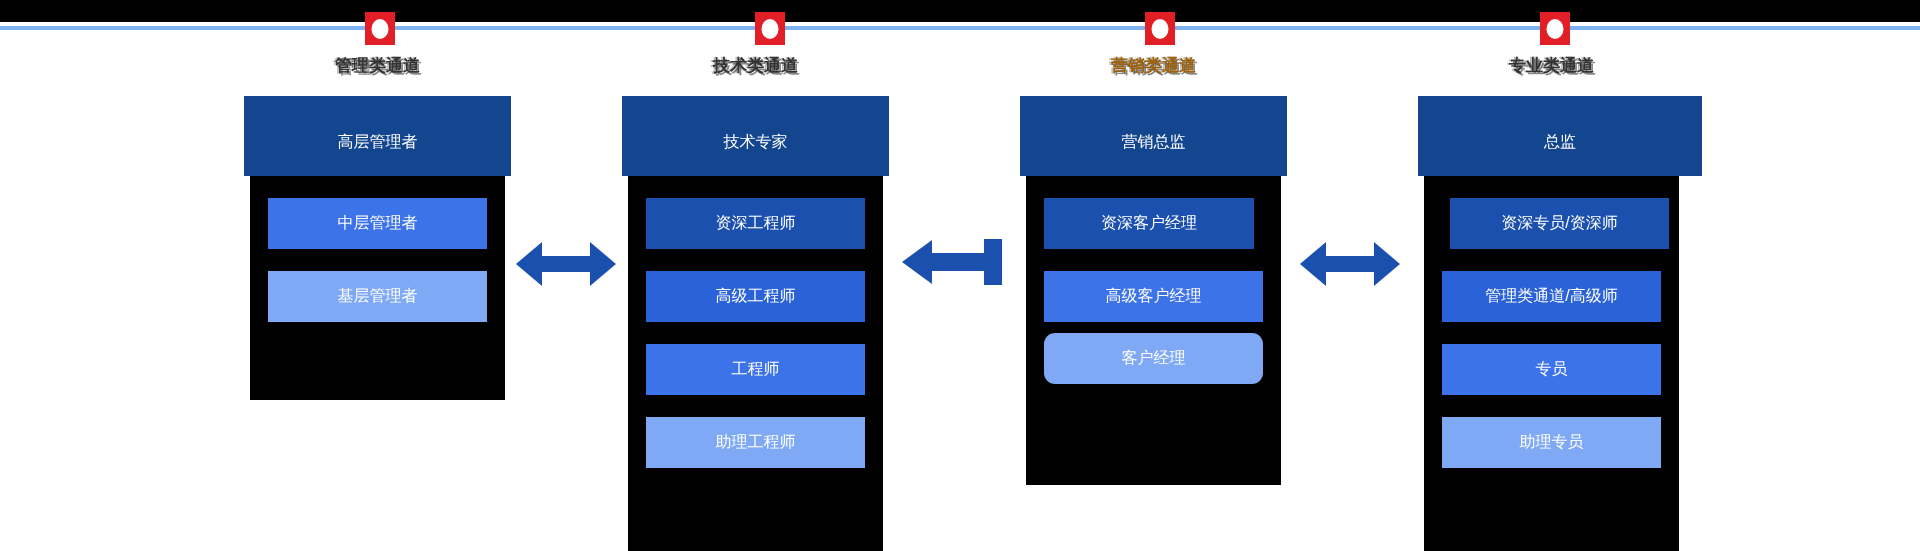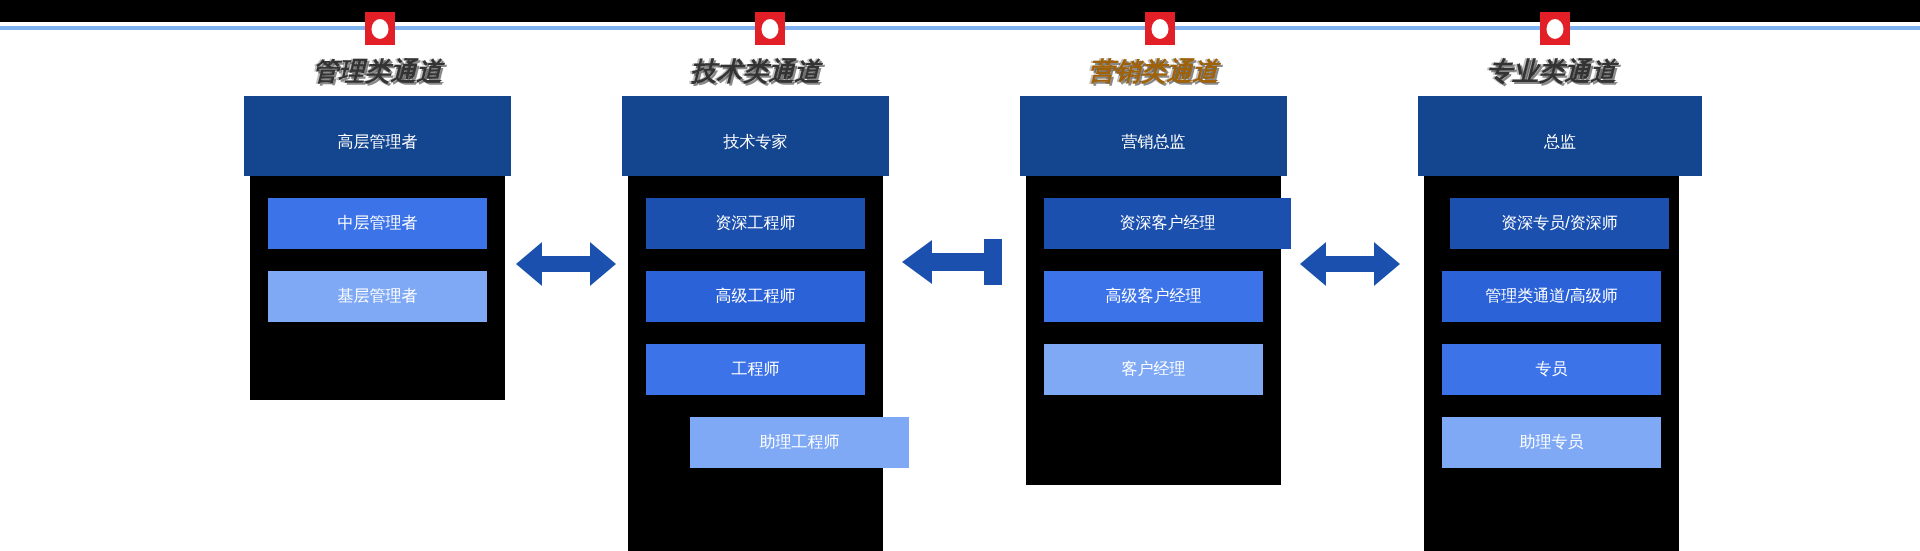--- a/index.html
+++ b/index.html
@@ -17,25 +17,24 @@
   .rule{position:absolute;left:0;top:26px;width:1920px;height:4px;background:#7FB2F0;}
   .marker{position:absolute;top:12px;width:30px;height:33px;background:#E21E26;}
   .marker .dot{position:absolute;left:50%;top:50%;transform:translate(-50%,-50%);
     width:17px;height:20px;border-radius:50%;background:#ffffff;}
 
   
   .col{position:absolute;top:0;}
   .col-title{
     position:absolute;left:0;width:100%;top:54px;
     text-align:center;
-    font-size:26px;font-weight:bold;color:#333333;
+    font-size:17px;font-weight:bold;color:#333333;
     letter-spacing:0px;
     text-shadow:2px 2px 0 rgba(40,40,40,0.55), -2px 0px 0 rgba(70,70,70,0.35);
     white-space:nowrap;
-    font-style:italic;
   }
   .frame{
     position:absolute;
     background:#000000;
   }
   .lvl{
     position:absolute;
     display:flex;align-items:center;justify-content:center;
     color:#ffffff;font-size:16px;white-space:nowrap;
     box-sizing:border-box;
@@ -100,43 +99,43 @@
         </div>
         <div class="lvl" style="left: 18px; width: 219px; top: 198px; height: 51px; background: rgb(27, 80, 174);">
           <span>资深工程师</span>
         </div>
         <div class="lvl" style="left: 18px; width: 219px; top: 271px; height: 51px; background: rgb(43, 98, 216);">
           <span>高级工程师</span>
         </div>
         <div class="lvl" style="left: 18px; width: 219px; top: 344px; height: 51px; background: rgb(60, 115, 232);">
           <span>工程师</span>
         </div>
-        <div class="lvl" style="left: 18px; width: 219px; top: 417px; height: 51px; background: rgb(127, 169, 245); margin-left: 44px;">
+        <div class="lvl" style="left: 18px; width: 219px; top: 417px; height: 51px; background: rgb(127, 169, 245);">
           <span>助理工程师</span>
         </div>
         <div class="wing" style="top: 136px; width: 62px; height: 26px; left: -6px;"><svg width="62" height="26" viewBox="0 0 62 26">
             <path d="M0,26 C6,8 28,1 60,0 C34,7 14,16 6,26 Z" fill="#000"></path>
           </svg></div>
         <div class="wing" style="top: 136px; width: 62px; height: 26px; left: 199px;"><svg width="62" height="26" viewBox="0 0 62 26">
             <path d="M62,26 C56,8 34,1 2,0 C28,7 48,16 56,26 Z" fill="#000"></path>
           </svg></div>
       </div>
       <div class="col" style="left: 1026px; width: 255px; height: 551px;">
         <div class="col-title" style="color: #a16207;">营销类通道</div>
         <div class="frame" style="left: 0px; top: 118px; width: 255px; height: 367px; background: rgb(0, 0, 0);"></div>
         <div class="lvl top" style="left: -6px; width: 267px; top: 96px; height: 80px; padding-top: 36px; align-items: flex-start; background: rgb(20, 69, 143);">
           <span>营销总监</span>
         </div>
-        <div class="lvl" style="left: 18px; width: 247px; top: 198px; height: 51px; background: rgb(27, 80, 174);">
+        <div class="lvl" style="left: 18px; width: 210px; top: 198px; height: 51px; background: rgb(27, 80, 174);">
           <span>资深客户经理</span>
         </div>
         <div class="lvl" style="left: 18px; width: 219px; top: 271px; height: 51px; background: rgb(60, 115, 232);">
           <span>高级客户经理</span>
         </div>
-        <div class="lvl" style="left: 18px; width: 219px; top: 344px; height: 51px; background: rgb(127, 169, 245);">
+        <div class="lvl" style="left: 18px; width: 219px; top: 333px; height: 51px; background: rgb(127, 169, 245); border-radius: 11px;">
           <span>客户经理</span>
         </div>
         <div class="wing" style="top: 136px; width: 62px; height: 26px; left: -6px;"><svg width="62" height="26" viewBox="0 0 62 26">
             <path d="M0,26 C6,8 28,1 60,0 C34,7 14,16 6,26 Z" fill="#000"></path>
           </svg></div>
         <div class="wing" style="top: 136px; width: 62px; height: 26px; left: 199px;"><svg width="62" height="26" viewBox="0 0 62 26">
             <path d="M62,26 C56,8 34,1 2,0 C28,7 48,16 56,26 Z" fill="#000"></path>
           </svg></div>
       </div>
       <div class="col" style="left: 1424px; width: 255px; height: 551px;">

